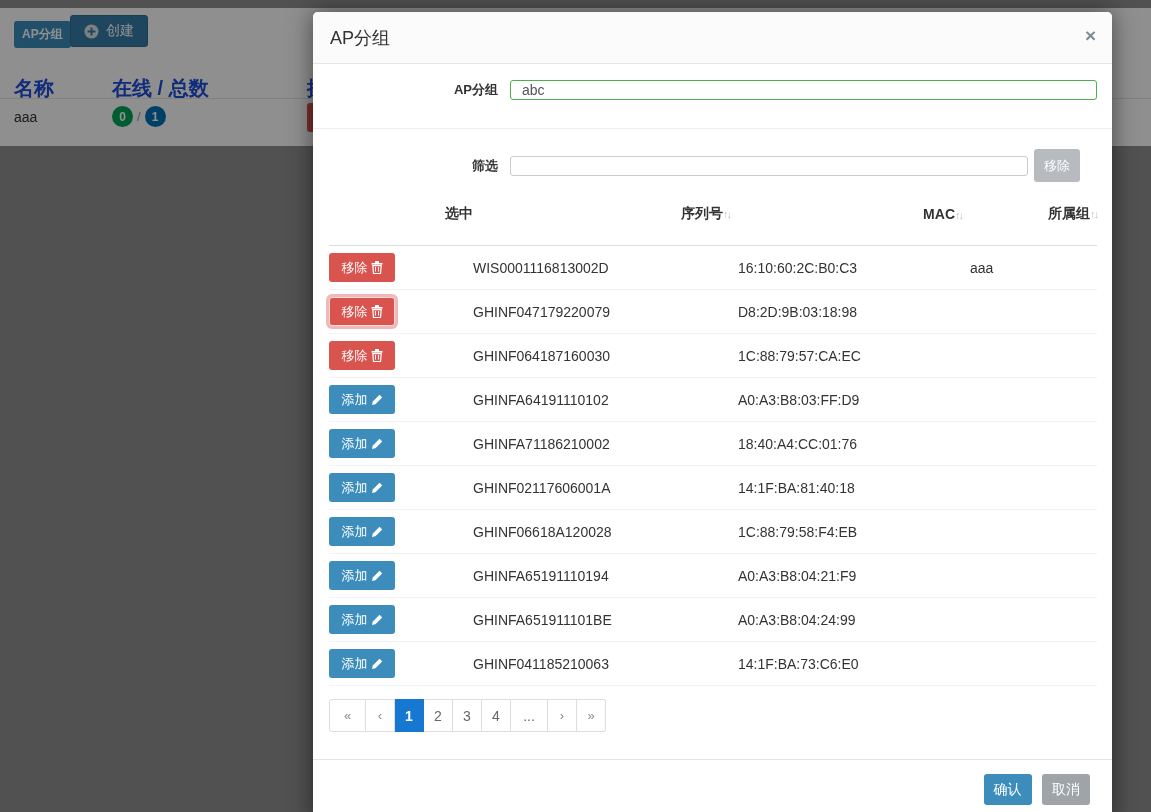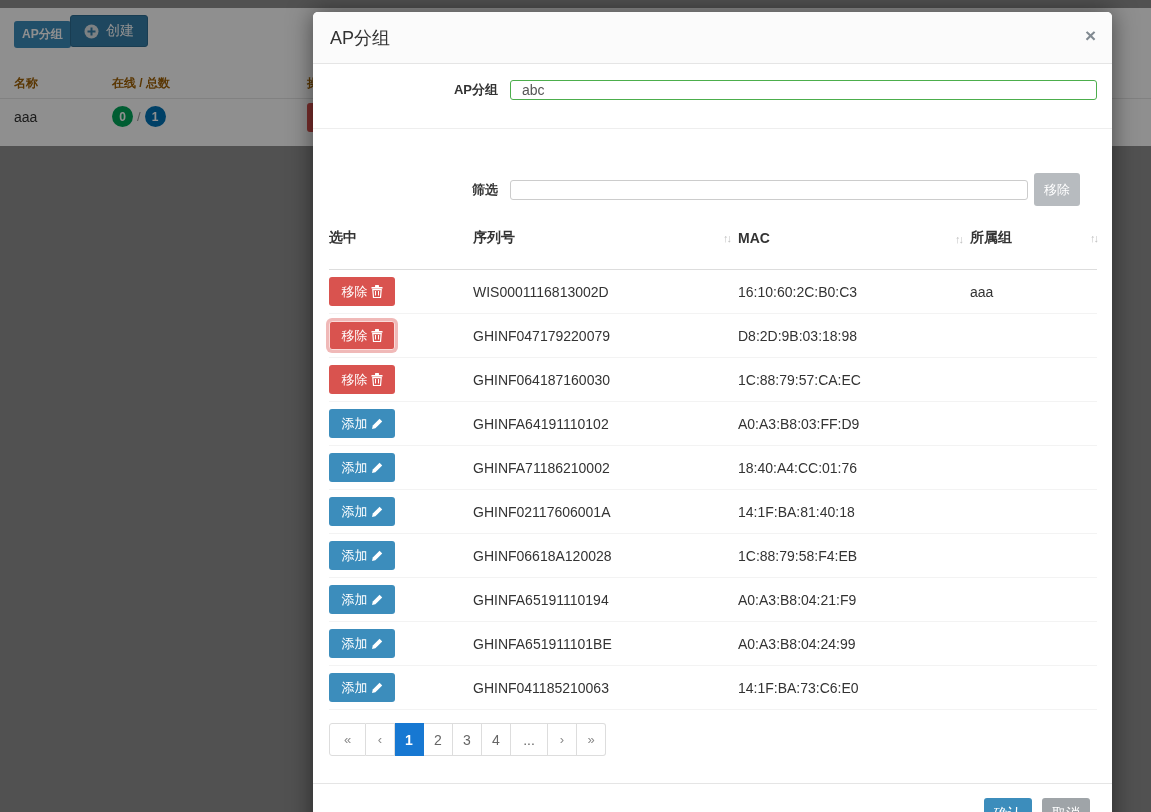--- a/index.html
+++ b/index.html
@@ -3,21 +3,21 @@
 <meta charset="utf-8">
 <style>
   * { margin:0; padding:0; box-sizing:border-box; }
   html,body { width:1151px; height:812px; overflow:hidden; }
   body { font-family:"Liberation Sans","DejaVu Sans",sans-serif; background:#919191; position:relative; }
 
   
   .page-card { position:absolute; left:0; top:8px; width:1151px; height:138px; background:#fff; z-index:1; }
   .ap-badge { position:absolute; left:14px; top:13px; background:#3c8dbc; color:#fff; font-size:12px; font-weight:bold; padding:5px 8px; border-radius:3px; }
   .create-btn { position:absolute; left:70px; top:7px; height:32px; background:#367fa9; color:#fff; border:1px solid #2e6d92; border-radius:3px; font-size:14px; padding:0 13px; display:inline-flex; align-items:center; gap:7px; cursor:pointer; }
-  .bg-th { position:absolute; top:67px; font-size:12px; font-weight:bold; color:#a16207; }
+  .bg-th { position:absolute; top:67px; font-size:20px; font-weight:bold; color:#1d4ed8; }
   .bg-hr { position:absolute; left:0; right:0; top:90px; border-top:1px solid #e6e6e6; }
   .bg-td { position:absolute; top:101px; font-size:14px; color:#333; }
   .num-badge { display:inline-flex; width:21px; height:21px; border-radius:50%; color:#fff; font-size:12px; font-weight:bold; align-items:center; justify-content:center; vertical-align:middle; }
   .num-badge.green { background:#00a65a; }
   .num-badge.blue { background:#0073b7; }
   .badge-sep { color:#999; font-size:13px; margin:0 4px; vertical-align:middle; }
   .bg-del-sliver { position:absolute; left:307px; top:95px; width:54px; height:29px; background:#d9534f; border-radius:3px; border:none; }
 
   
   .backdrop { position:absolute; inset:0; background:rgba(0,0,0,0.44); z-index:5; }
@@ -27,28 +27,28 @@
   .modal-header { position:relative; height:52px; background:#fbfbfb; border-bottom:1px solid #e5e5e5; border-radius:5px 5px 0 0; }
   .modal-title { position:absolute; left:17px; top:0; line-height:52px; font-size:18px; color:#333; }
   .modal-close { position:absolute; right:16px; top:14px; font-size:19px; font-weight:bold; color:#818a91; background:none; border:none; cursor:pointer; line-height:1; }
 
   .modal-body { padding:16px 0 0 0; }
   .form-row { display:flex; align-items:center; }
   .form-label { width:197px; text-align:right; padding-right:12px; font-size:13px; font-weight:bold; color:#333; }
   .input { height:20px; border:1px solid #ccc; border-radius:3px; font-size:14px; color:#555; padding:0 11px; font-family:inherit; }
   .group-input { flex:1; margin-right:15px; border:1px solid #4cae4c; }
   .section-divider { border-top:1px solid #eee; margin-top:28px; }
-  .filter-row { margin-top:44px; }
+  .filter-row { margin-top:20px; }
   .filter-input { width:518px; }
   .filter-remove-btn { width:46px; height:33px; margin-left:6px; background:#b7bbbf; color:#fff; border:none; border-radius:3px; font-size:13px; cursor:pointer; font-family:inherit; }
 
   
   table.ap-table { border-collapse:collapse; table-layout:fixed; margin:21px 15px 0 16px; width:768px; }
   .ap-table col.c1 { width:144px; } .ap-table col.c2 { width:265px; } .ap-table col.c3 { width:232px; } .ap-table col.c4 { width:127px; }
-  .ap-table th { text-align:left; font-size:14px; font-weight:bold; color:#333; padding:2px 0 22px; border-bottom:1px solid #ddd; }
+  .ap-table th { text-align:right; font-size:14px; font-weight:bold; color:#333; padding:2px 0 22px; border-bottom:1px solid #ddd; }
   .sort-icon { float:right; color:#c1c1c1; font-size:11px; letter-spacing:-2px; margin-top:3px; padding-right:8px; cursor:pointer; }
   .ap-table td { padding:7px 0; border-bottom:1px solid #f3f3f3; font-size:14px; color:#333; height:43px; }
   .btn-row { width:66px; height:29px; border:none; border-radius:3px; color:#fff; font-size:13px; display:inline-flex; align-items:center; justify-content:center; gap:3px; cursor:pointer; font-family:inherit; }
   .btn-remove { background:#d9534f; }
   .btn-add { background:#3c8dbc; }
   .btn-remove.focused { border:1px solid #fadbd9; box-shadow:0 0 0 3px #f0b9b8; }
 
   
   .pagination { display:inline-flex; margin:13px 0 0 16px; list-style:none; }
   .pagination li { min-width:29px; height:33px; display:flex; align-items:center; justify-content:center; border:1px solid #ddd; border-left:none; background:#fff; color:#666; font-size:14px; cursor:pointer; padding:0 6px; }

